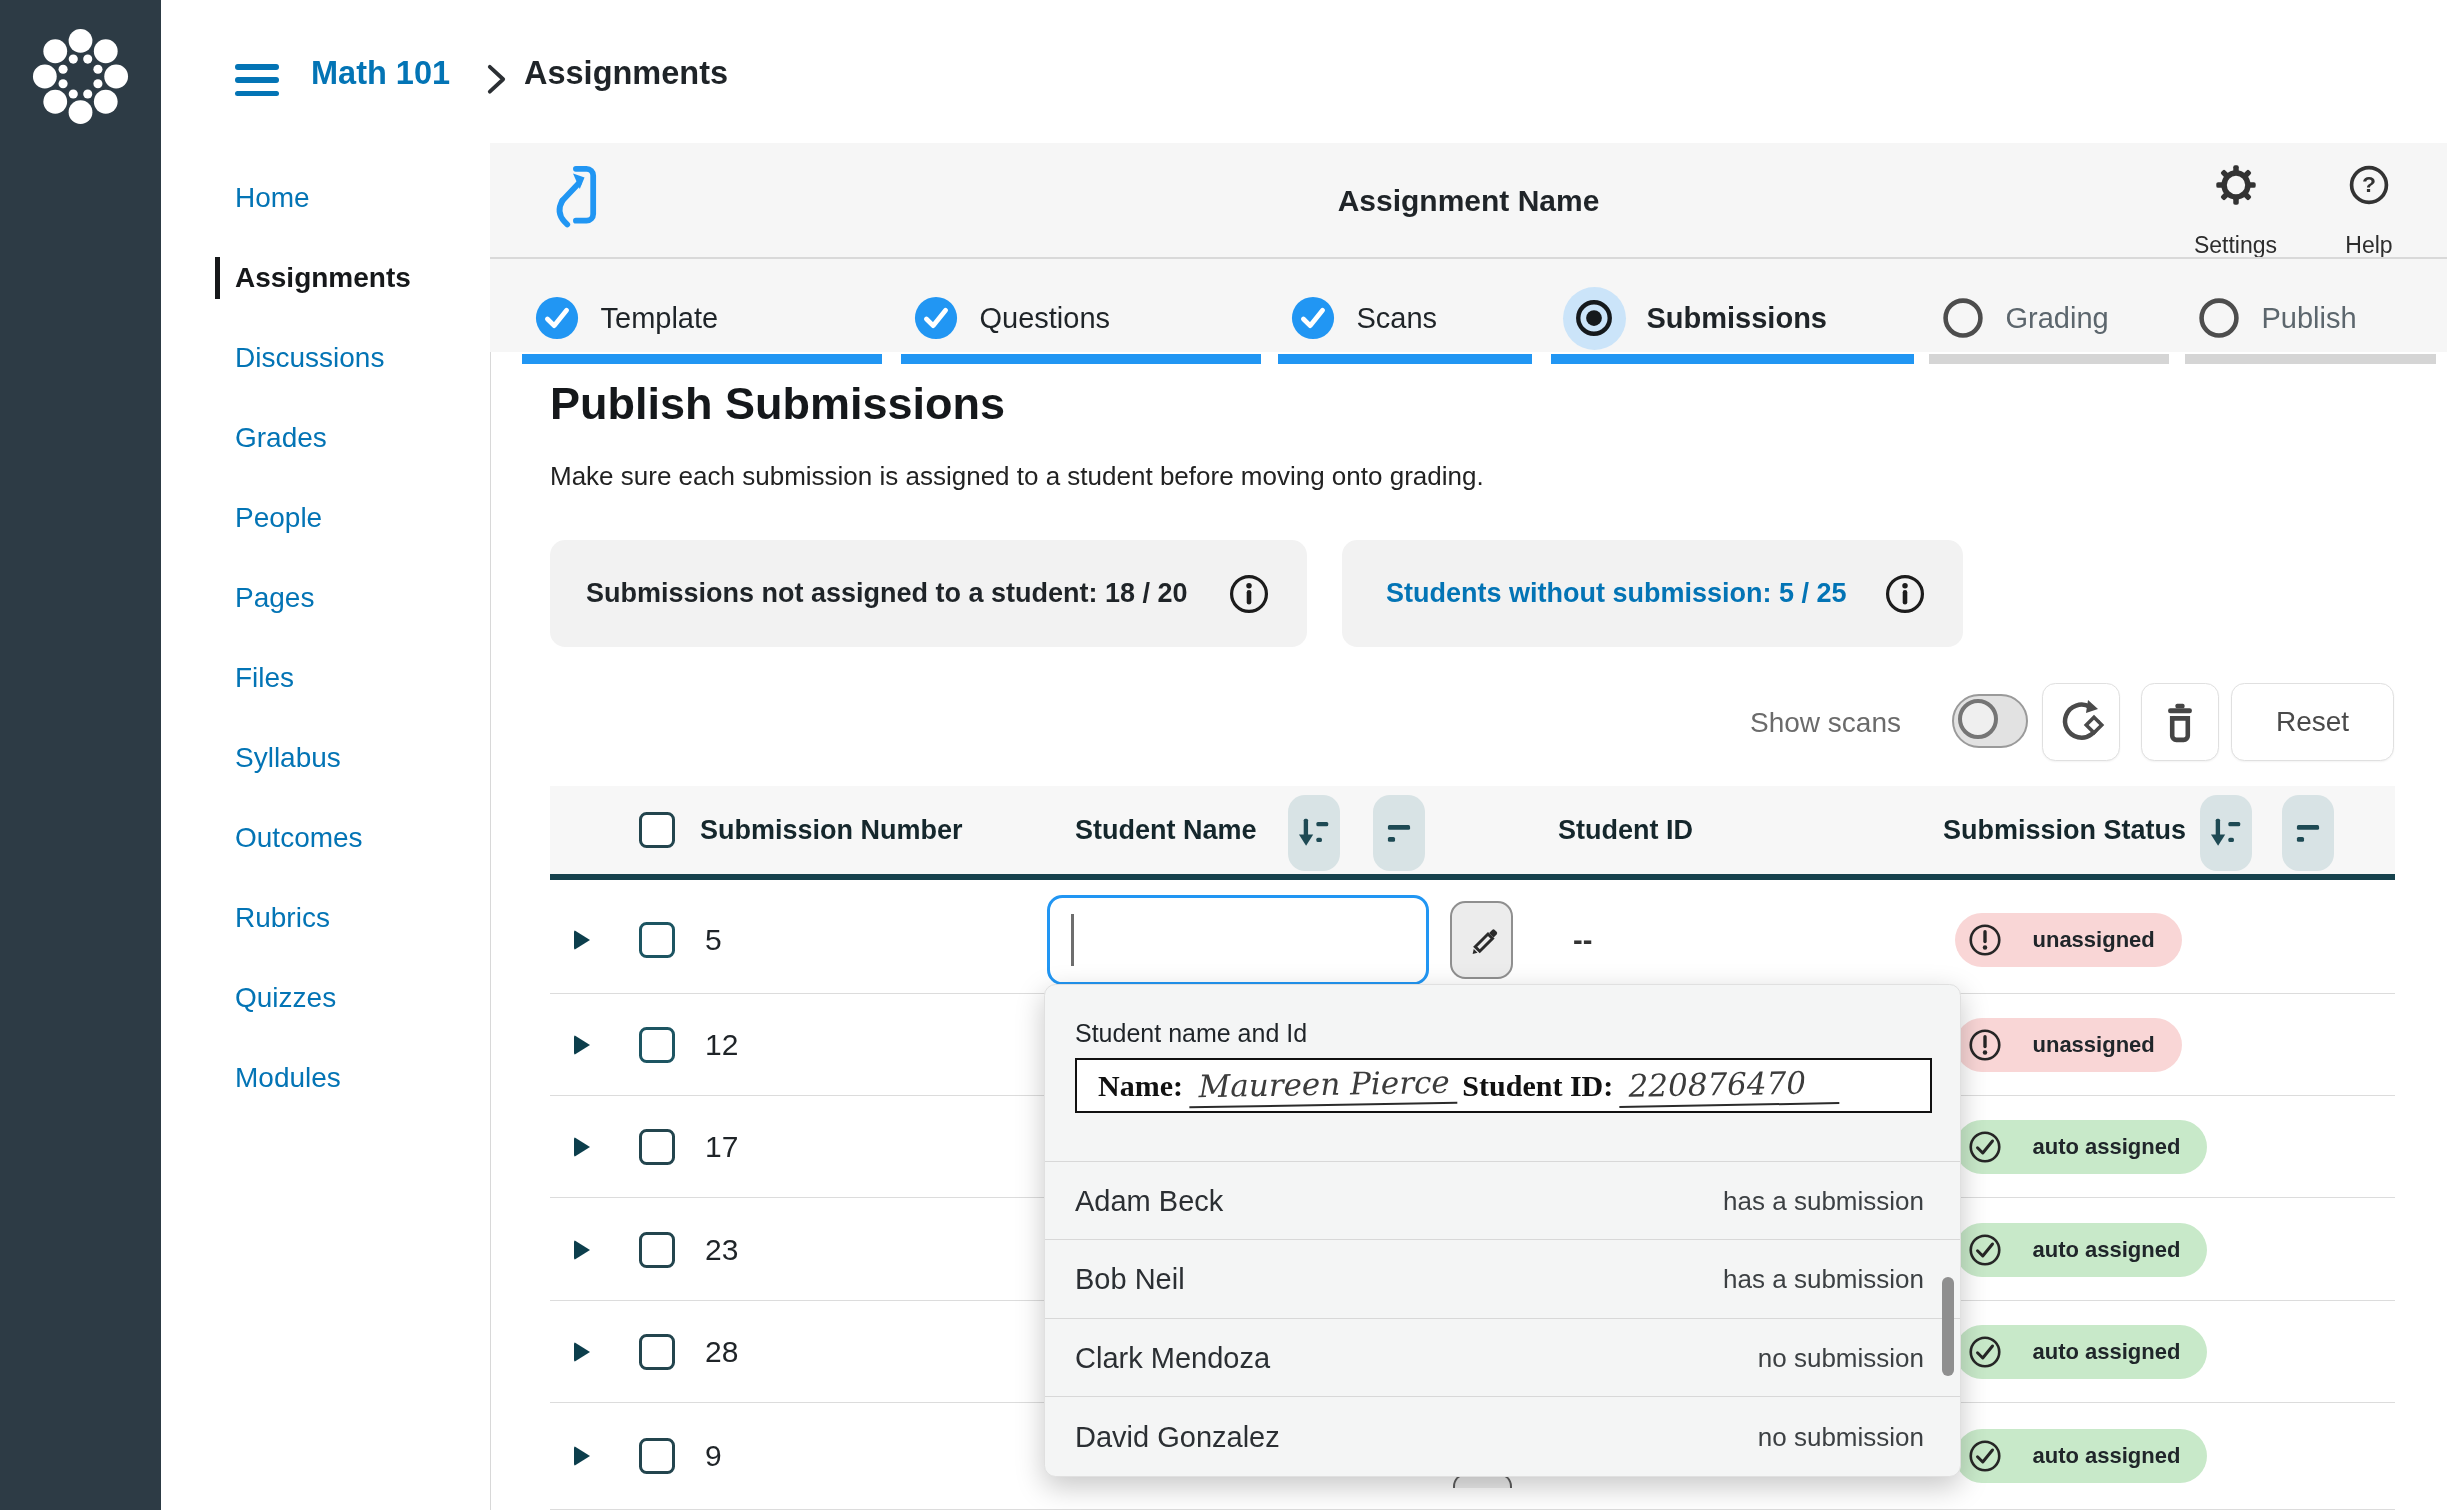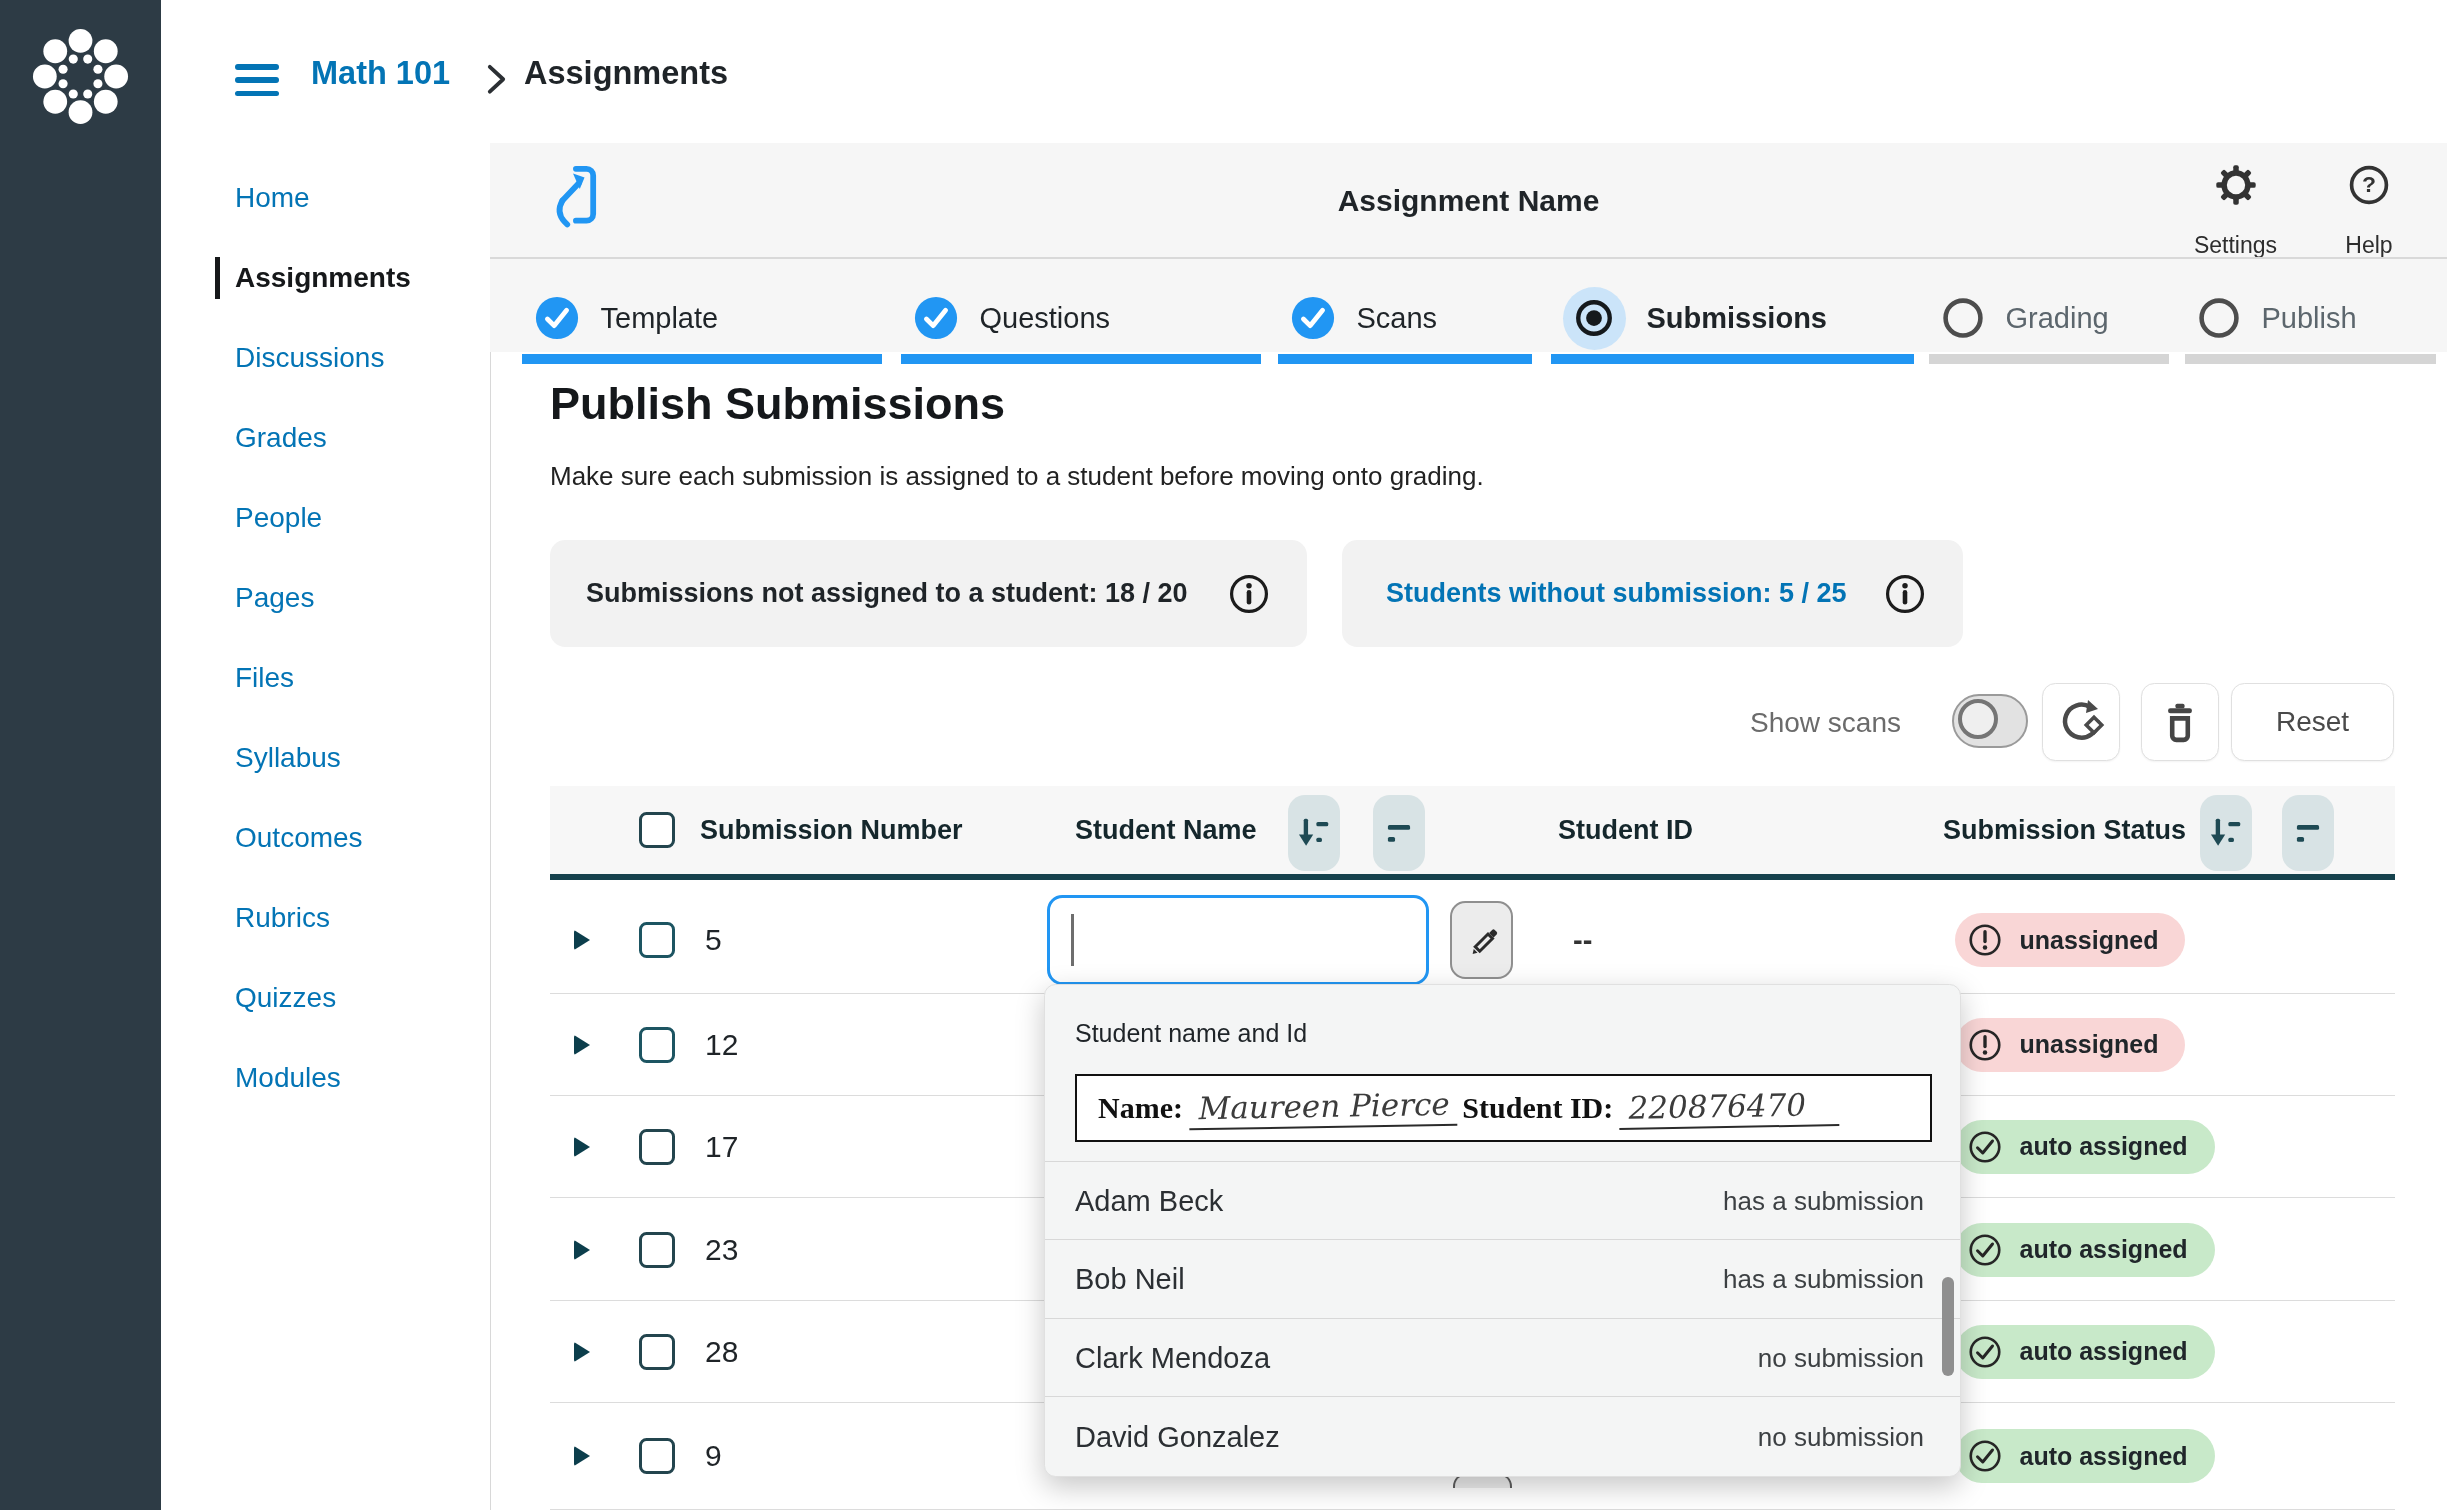--- a/index.html
+++ b/index.html
@@ -94,30 +94,30 @@
   .row-num { position:absolute; left:155px; top:50%; transform:translateY(-50%); font-size:30px; color:#1f2428; }
   .name-input { position:absolute; left:497px; top:50%; transform:translateY(-50%); width:382px; height:90px;
                 border:3.8px solid #2196F3; border-radius:15.3px; background:#fff; font-size:29px; padding:0 21px;
                 font-family:"Liberation Sans",sans-serif; outline:none; }
   .caret { position:absolute; left:521px; top:50%; transform:translateY(-50%); width:2.9px; height:52px; background:#6e6e6e; }
   .pencil-btn { position:absolute; left:900px; top:50%; transform:translateY(-50%); width:63px; height:78px;
                 border-radius:15.3px; background:#ececec; border:2.9px solid #8f8f8f;
                 display:flex; align-items:center; justify-content:center; cursor:pointer; }
   .sid { position:absolute; left:1023px; top:50%; transform:translateY(-50%); font-size:29px; font-weight:bold; color:#333; }
   .status-pill { position:absolute; left:1405px; top:50%; transform:translateY(-50%); height:54px; border-radius:27px;
-                 display:inline-flex; align-items:center; gap:17px; padding:0 27px 0 11.5px;
-                 font-size:25px; font-weight:bold; color:#20262a; white-space:nowrap; }
+                 display:inline-flex; align-items:center; gap:30px; padding:0 27px 0 11.5px;
+                 font-size:22px; font-weight:bold; color:#20262a; white-space:nowrap; }
   .status-pill.unassigned { background:#f9d6d6; }
   .status-pill.auto { background:#c8e9c9; }
 
   
   .dropdown { position:absolute; left:1044px; top:984px; width:917px; height:493px; background:#f4f5f5;
               border:1px solid #e0e0e0; border-radius:11.5px; box-shadow:0 9.6px 29px rgba(0,0,0,.22); z-index:30; }
   .dd-label { position:absolute; left:30px; top:34px; font-size:25px; color:#1f2428; }
-  .scan-box { position:absolute; left:30px; top:89px; width:857px; height:68px; background:#fff; border:2.9px solid #111;
+  .scan-box { position:absolute; left:30px; top:73px; width:857px; height:55px; background:#fff; border:2.9px solid #111;
               display:flex; align-items:center; padding:0 15.3px 0 21px; gap:5.7px; }
   .scan-label { font-family:"Liberation Serif",serif; font-weight:bold; font-size:30px; color:#111; white-space:nowrap; }
   .scan-hand { font-family:"DejaVu Serif",serif; font-style:italic; font-size:31px; color:#3c3c3c;
                border-bottom:2.9px solid #2b2b2b; padding:0 7.6px 1.9px 9.6px; white-space:nowrap; transform:rotate(-1deg); }
   .scan-hand.name { width:268px; } .scan-hand.id { width:220px; }
   .dd-item { position:absolute; left:0; width:100%; height:78px; border-top:1.9px solid #d8d8d8; cursor:pointer; }
   .dd-item .nm { position:absolute; left:30px; top:50%; transform:translateY(-50%); font-size:29px; color:#2b2f33; }
   .dd-item .st { position:absolute; right:36px; top:50%; transform:translateY(-50%); font-size:26px; color:#3c4043; }
   #opt1{top:176px;} #opt2{top:254px;} #opt3{top:333px;} #opt4{top:411px; height:80px; border-radius:0 0 11.5px 11.5px;}
   .dd-scroll { position:absolute; right:5.7px; top:292px; width:12.4px; height:99px; border-radius:6.7px; background:#8f8f8f; cursor:pointer; }

